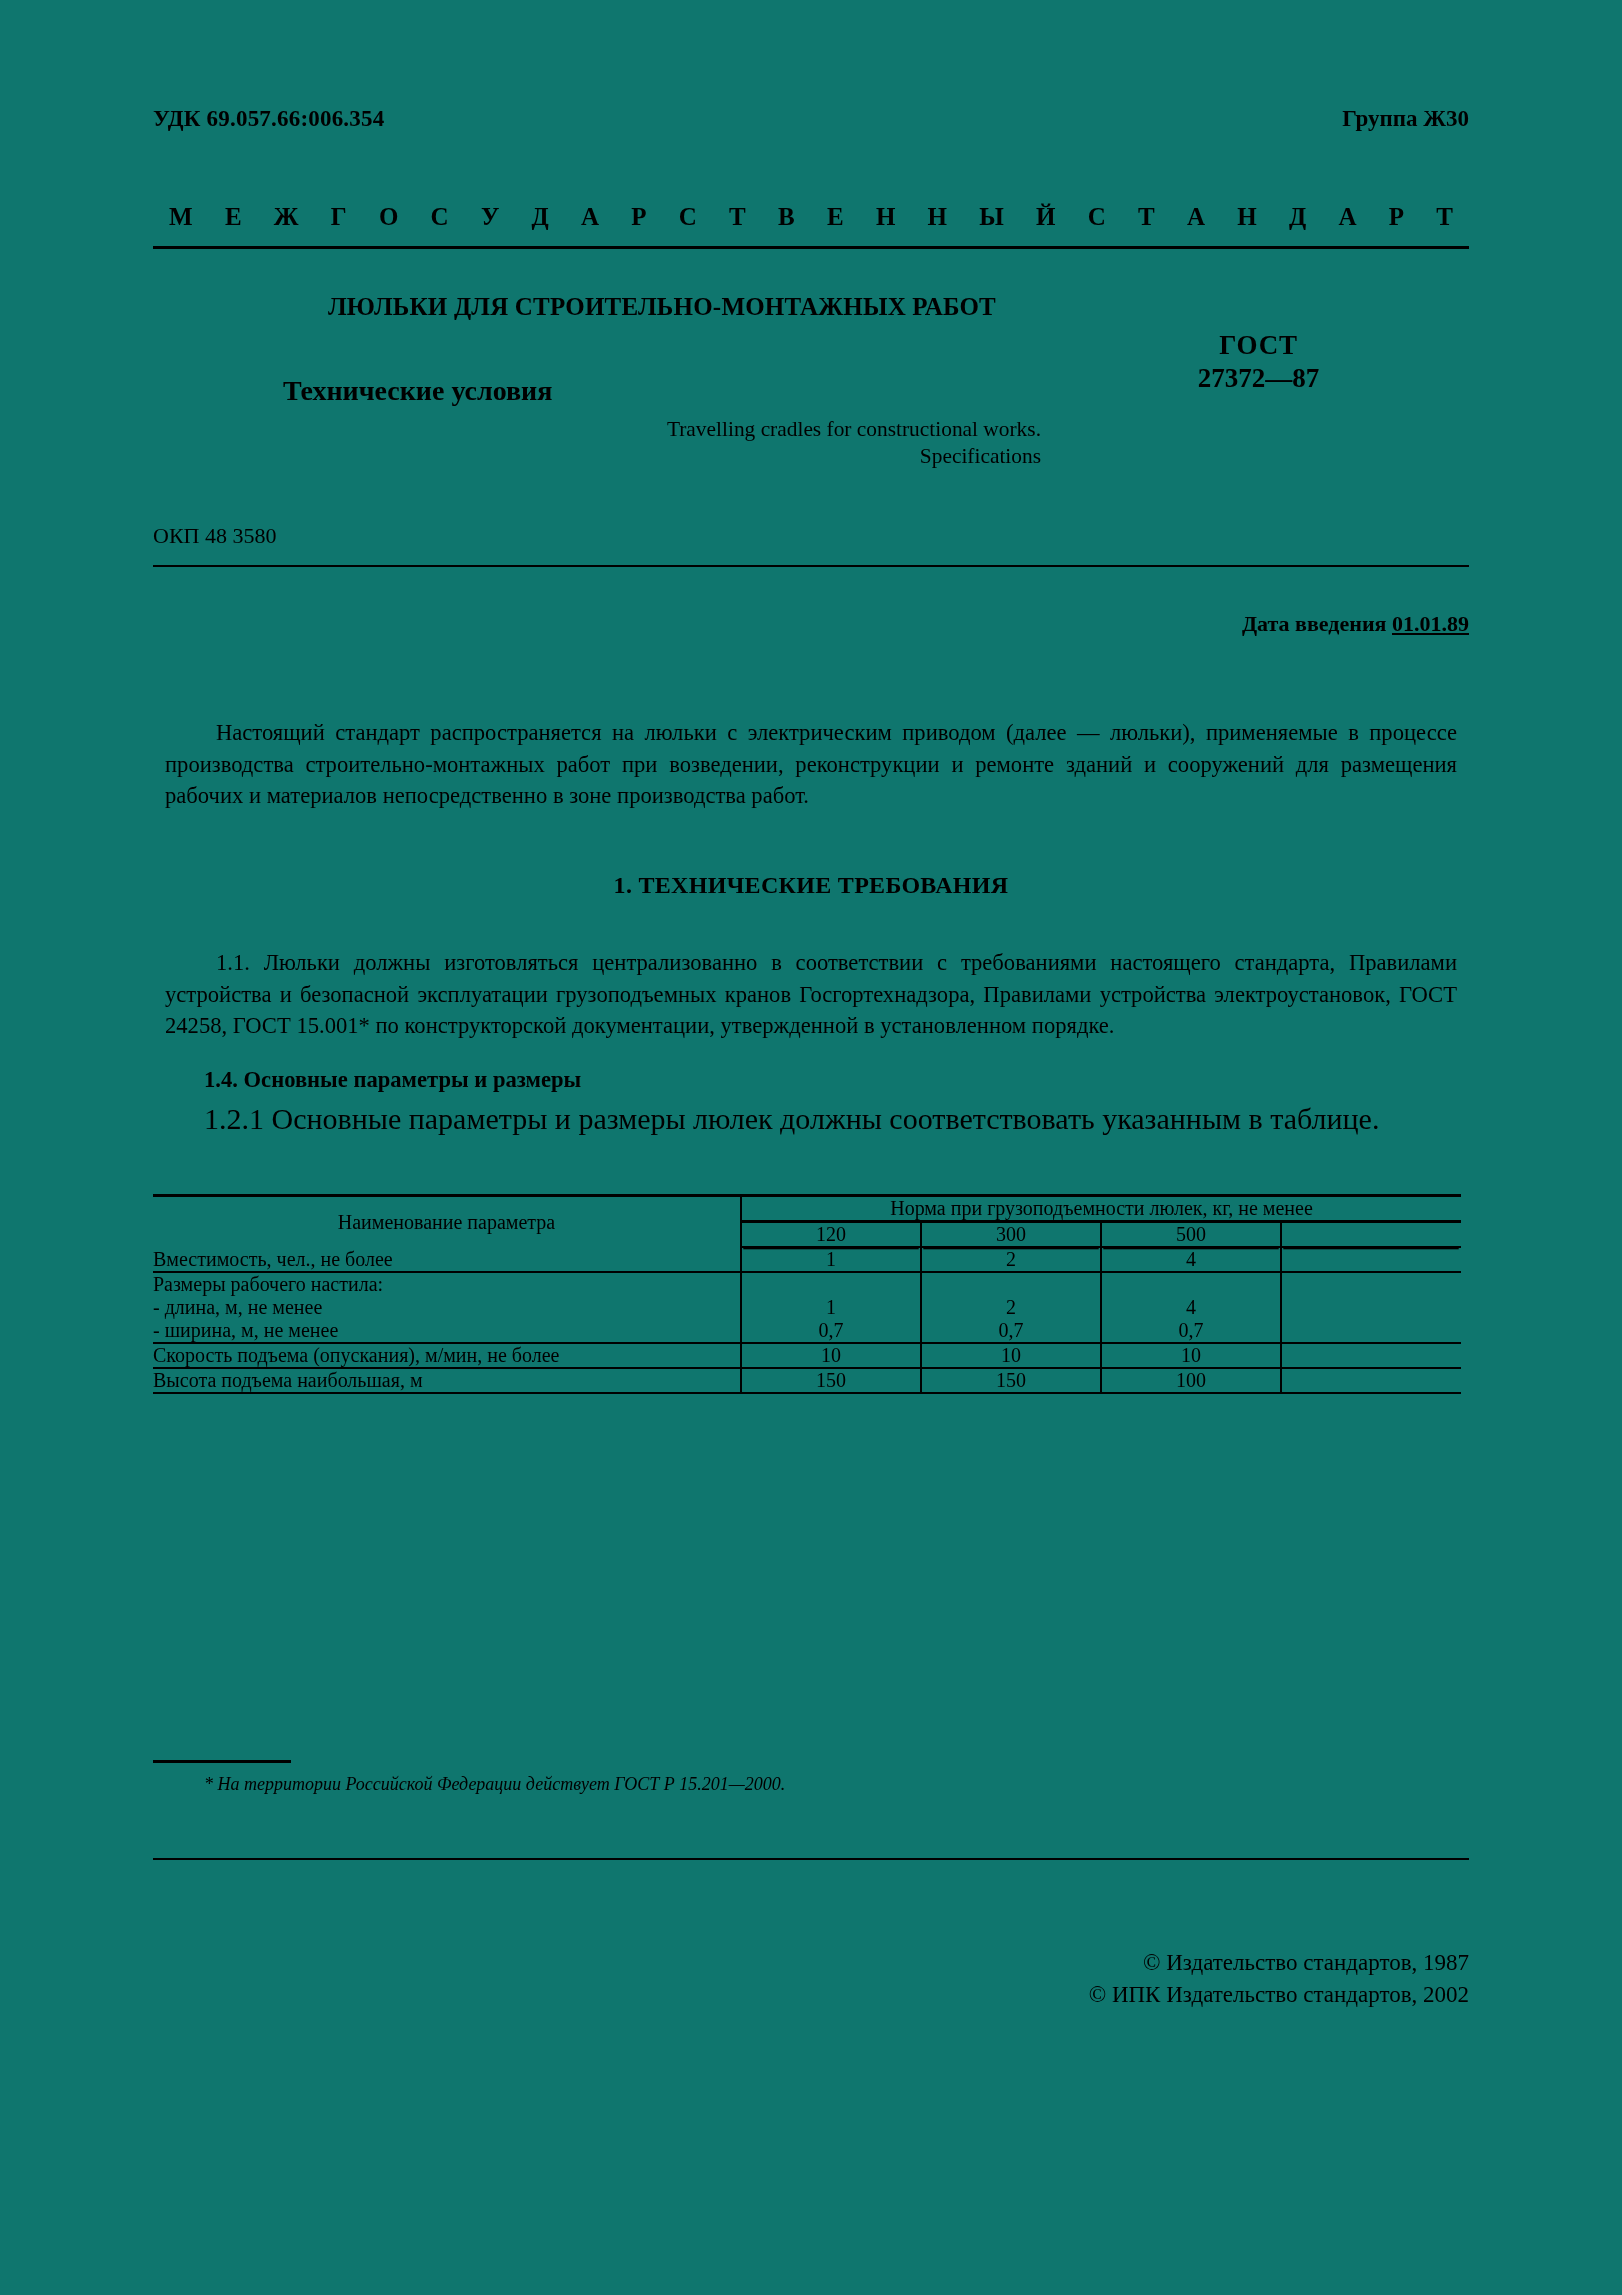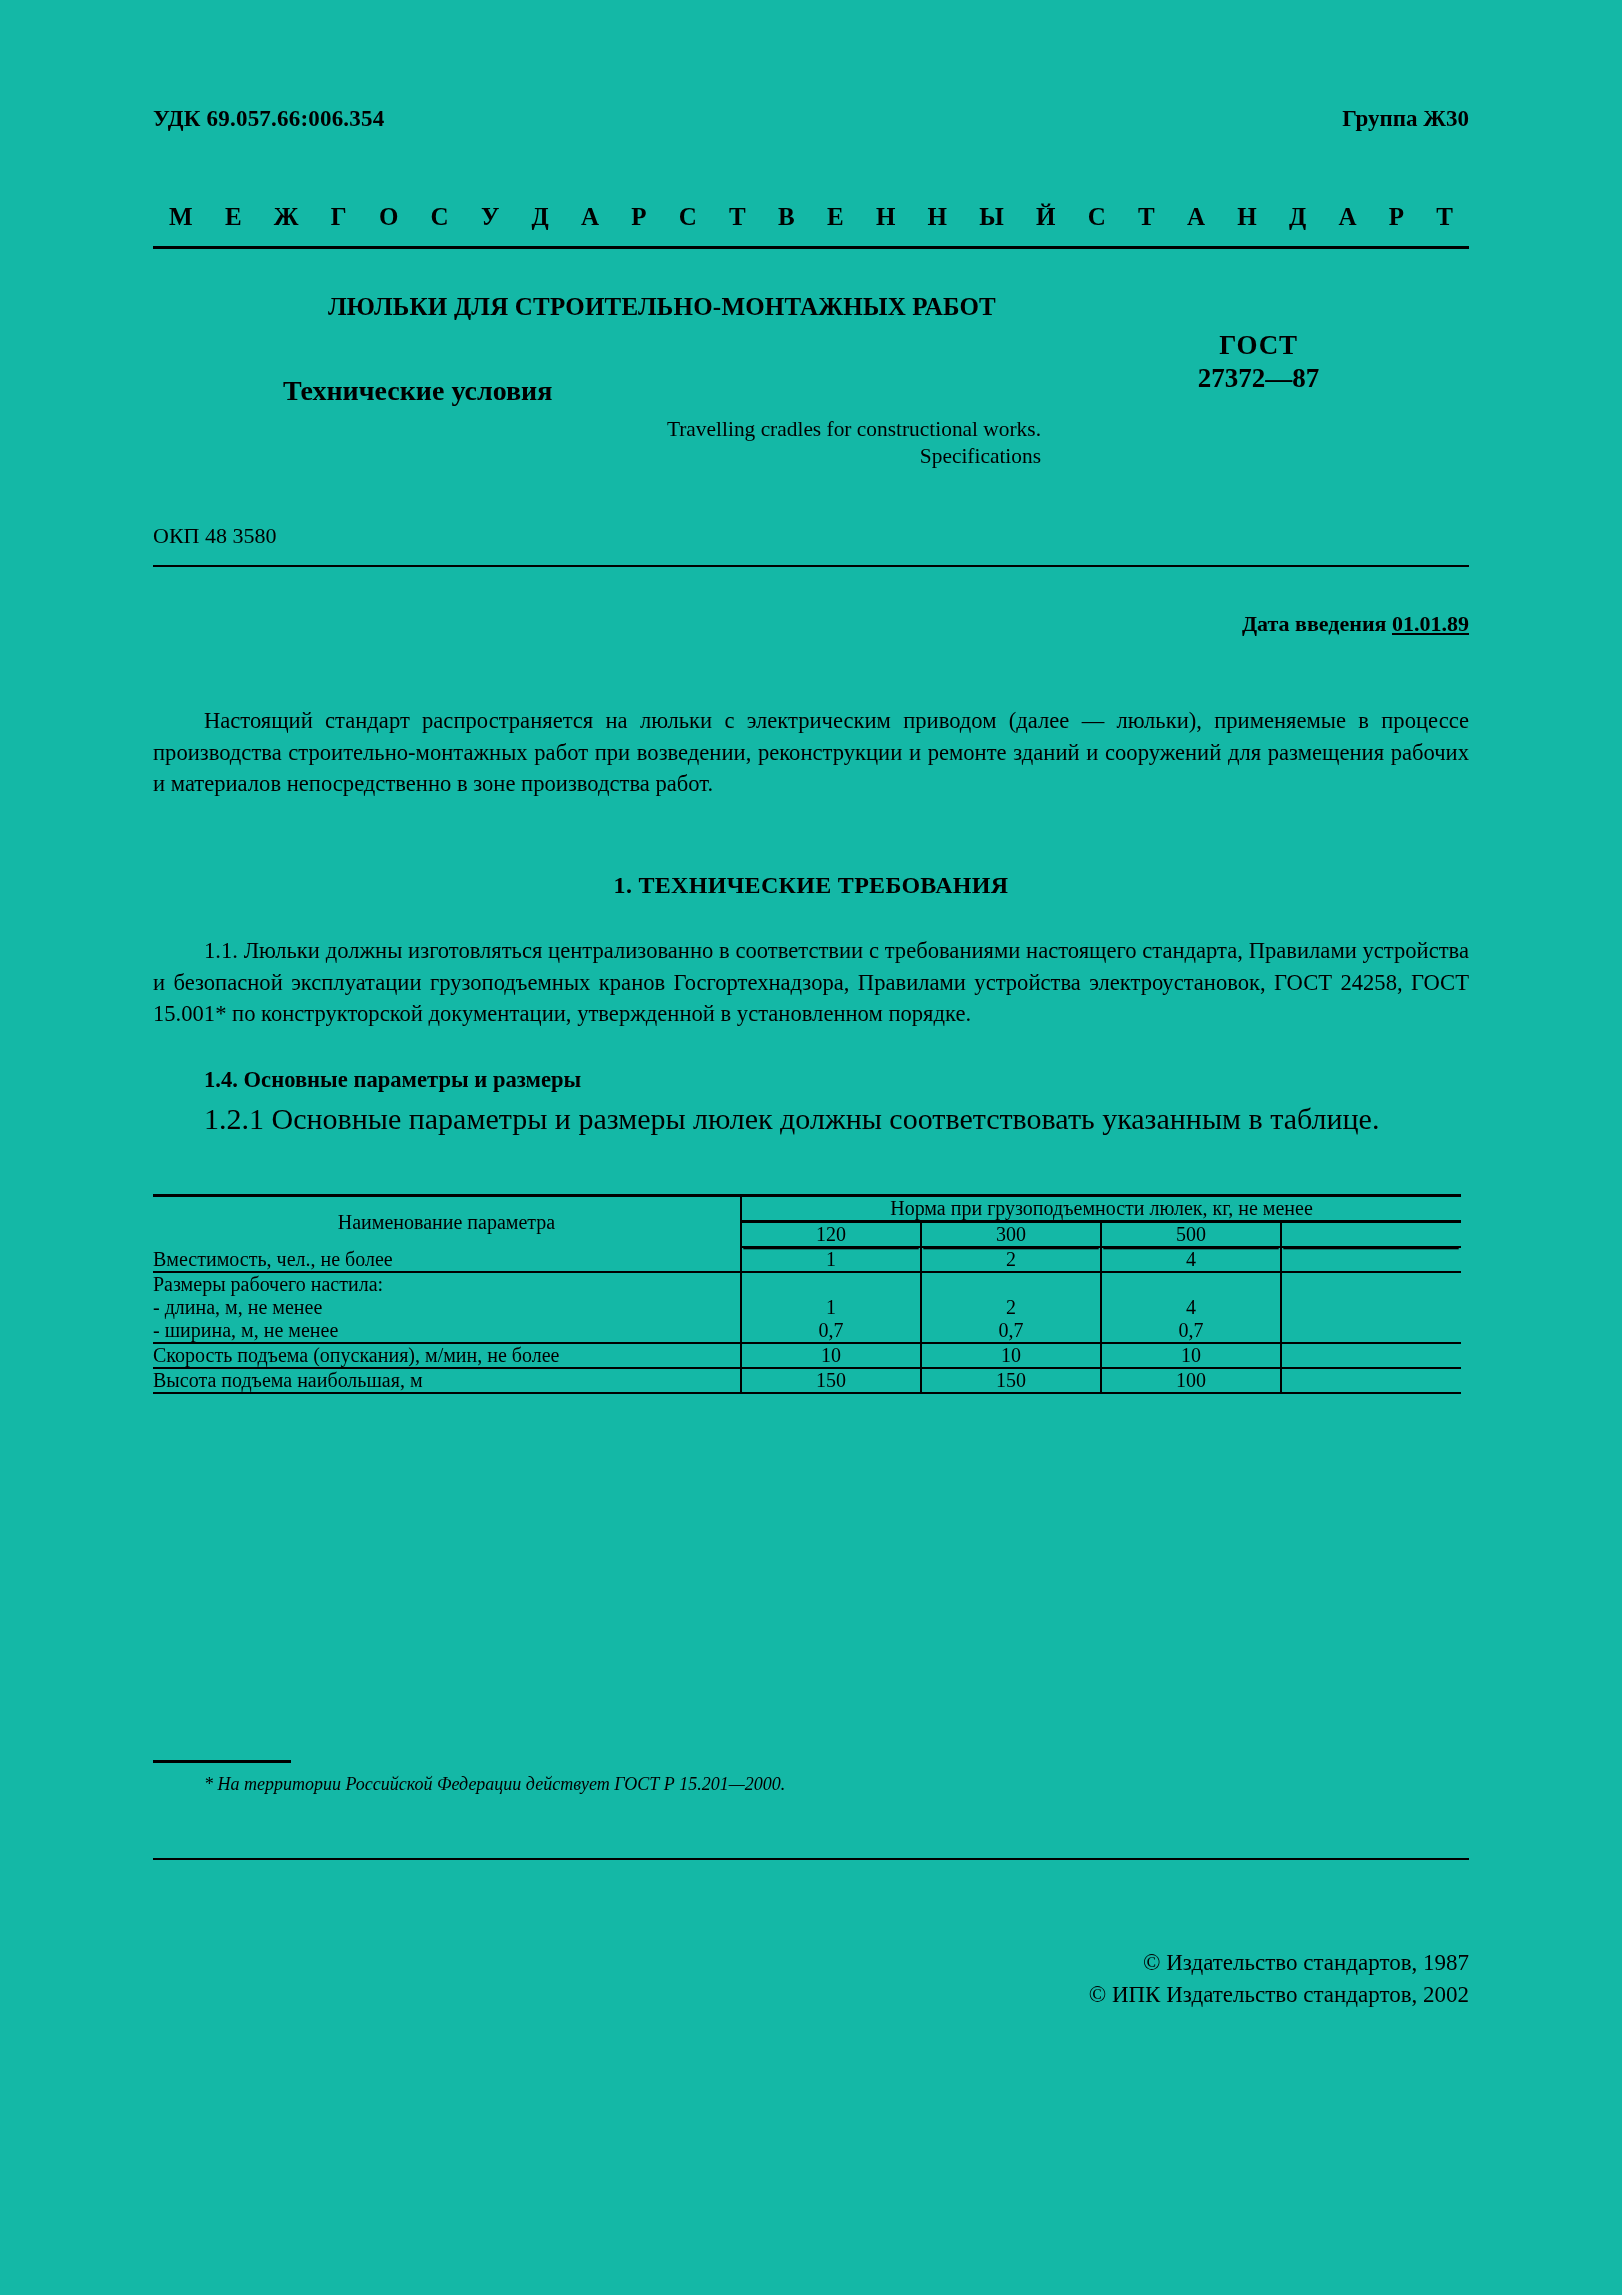--- a/index.html
+++ b/index.html
@@ -4,21 +4,21 @@
 <style>
   html, body {
     margin: 0;
     padding: 0;
     background: #ffffff;
   }
   .page {
     position: relative;
     width: 1622px;
     height: 2295px;
-    background: #14b8a6;
+    background: #0f766e;
     font-family: "Liberation Serif", "DejaVu Serif", serif;
     color: #000000;
     box-sizing: border-box;
     overflow: hidden;
   }
 
   
   .top-meta {
     position: absolute;
     top: 106px;
@@ -135,21 +135,21 @@
   }
   .date-intro .date-val { text-decoration: underline; }
 
   
   .body-block {
     position: absolute;
     left: 153px;
     right: 153px;
   }
   p.just {
-    margin: 0;
+    margin: 12px;
     font-size: 22.6px;
     line-height: 1.40;
     text-align: justify;
     text-justify: inter-word;
   }
   p.just.indent { text-indent: 51px; }
   .intro-para { top: 705px; }
 
   .section-head {
     position: absolute;

